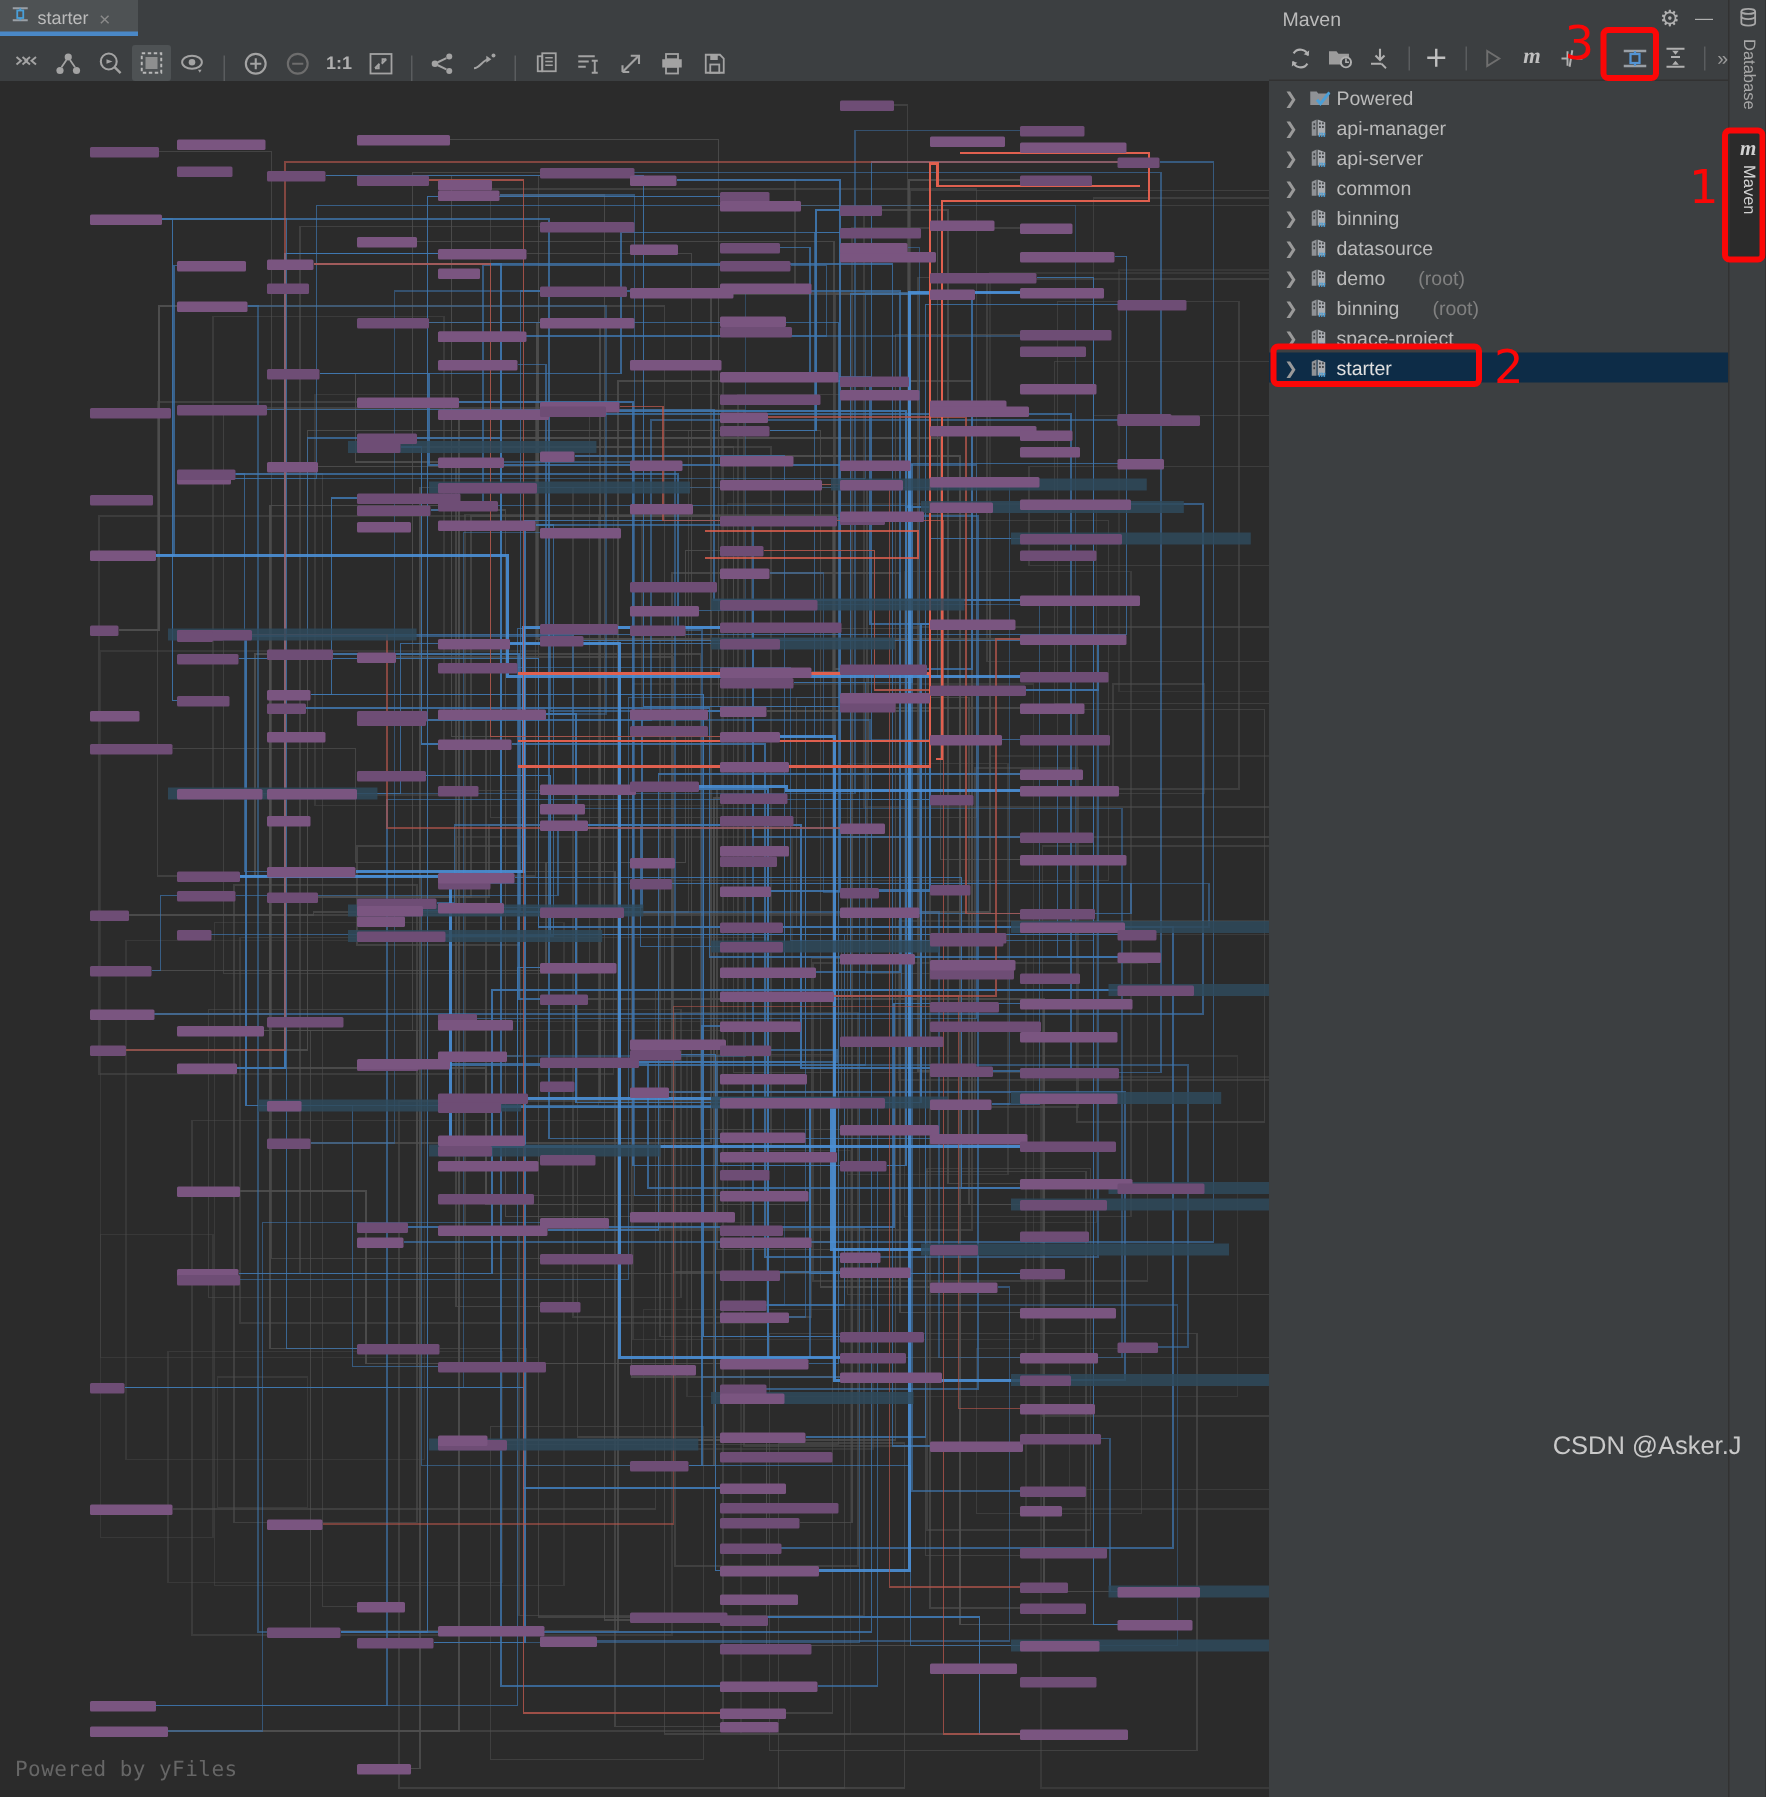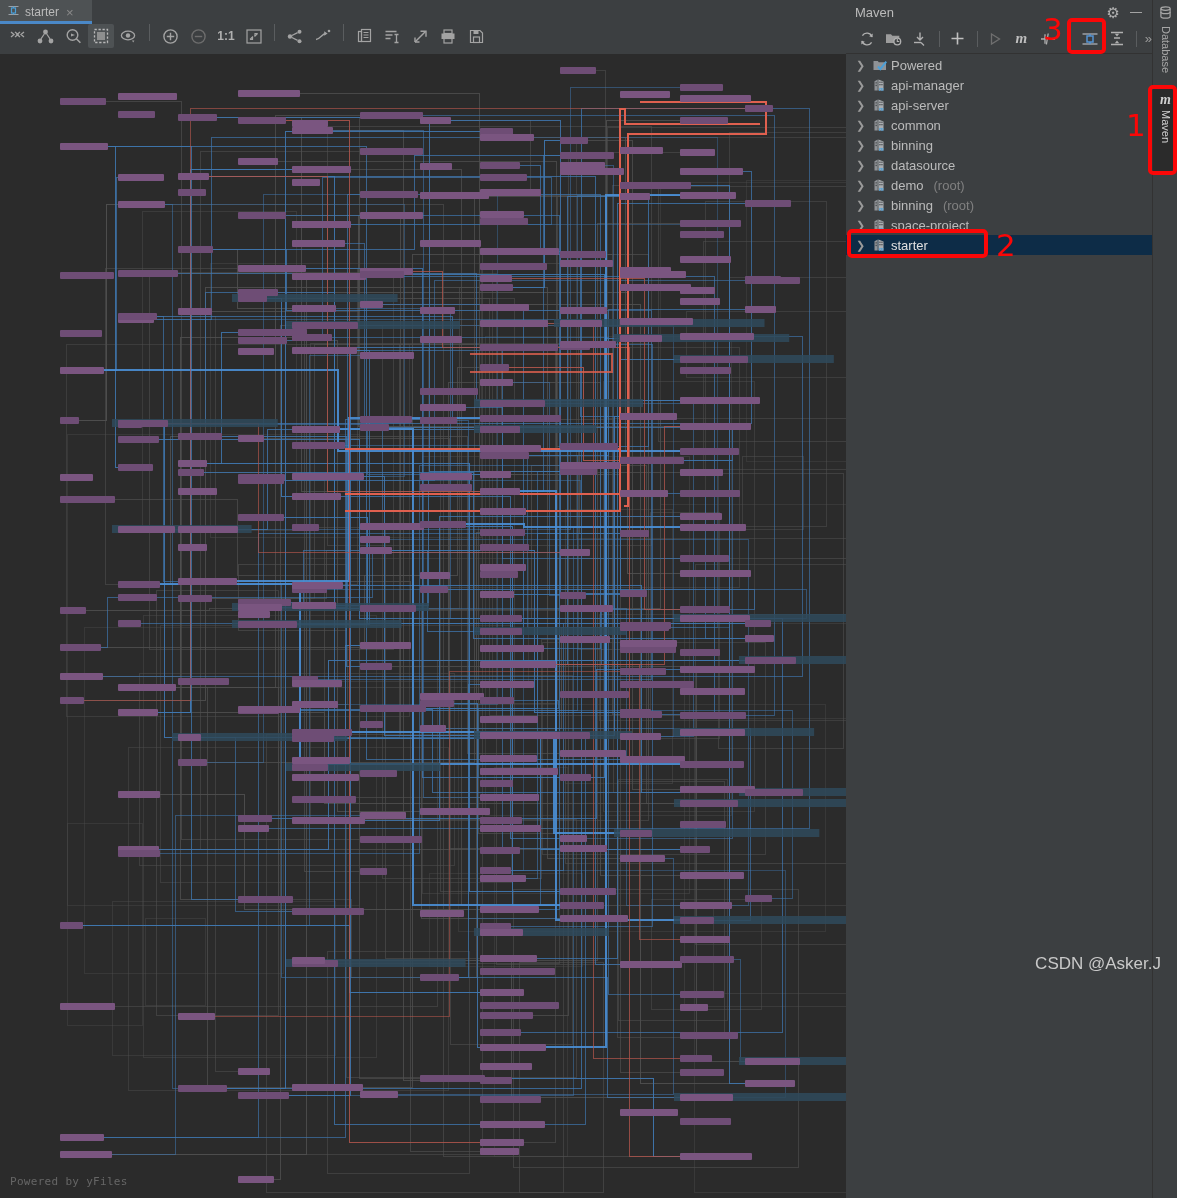--- a/index.html
+++ b/index.html
@@ -14,31 +14,31 @@
   
   #tabstrip{position:absolute;left:0;top:0;width:846px;height:24px;background:#3c3f41;}
   #tab{position:absolute;left:0;top:0;height:24px;width:92px;background:#4e5254;
        display:flex;align-items:center;gap:5px;padding:0 7px;box-sizing:border-box;}
   #tab .tablabel{color:#bbbbbb;font-size:12px;white-space:nowrap;}
   #tab .tabclose{color:#8a8a8a;font-size:13px;line-height:1;margin-left:2px;}
   #tabunderline{position:absolute;left:0;top:21px;width:92px;height:3px;background:#4a88c7;}
 
   
   #etoolbar{position:absolute;left:0;top:24px;width:846px;height:30px;background:#3c3f41;
-            display:flex;align-items:flex-start;padding-left:3px;box-sizing:border-box;}
+            display:flex;align-items:flex-end;padding-left:3px;box-sizing:border-box;}
   #etoolbar .tb{width:26px;height:24px;display:flex;align-items:center;justify-content:center;
                 margin:0 1px;border-radius:2px;}
   #etoolbar .tb.sel{background:#4e5254;}
   #etoolbar .sep{width:1px;height:17px;background:#5a5d5f;margin:0 6px;}
   #etoolbar svg{display:block;}
 
   
   #canvas{position:absolute;left:0;top:54px;width:846px;height:1144px;background:#2b2b2b;overflow:hidden;}
   #canvas svg{position:absolute;left:0;top:0;}
-  #yfiles{position:absolute;left:10px;bottom:10px;color:#666666;font-size:11px;
+  #yfiles{position:absolute;left:10px;bottom:10px;color:#666666;font-size:14px;
           font-family:"DejaVu Sans Mono","Liberation Mono",monospace;letter-spacing:.3px;}
 
   
   #maven{position:absolute;left:846px;top:0;width:306px;height:1198px;background:#3c3f41;}
   #mavenhdr{position:absolute;left:0;top:0;width:306px;height:24px;display:flex;align-items:center;}
   #mavenhdr .title{color:#bbbbbb;font-size:13px;margin-left:9px;}
   #mavenhdr .hdrbtns{margin-left:auto;display:flex;align-items:center;gap:10px;margin-right:10px;}
 
   #mtoolbar{position:absolute;left:0;top:24px;width:306px;height:30px;
             display:flex;align-items:center;padding-left:9px;box-sizing:border-box;
@@ -47,21 +47,21 @@
   #mtoolbar .sep{width:1px;height:16px;background:#5a5d5f;margin:0 5px;}
   #mtoolbar .more{color:#9a9a9a;font-size:13px;margin-left:3px;}
 
   #mtree{position:absolute;left:0;top:55px;width:306px;bottom:0;}
   .trow{height:20px;display:flex;align-items:center;padding-left:10px;box-sizing:border-box;position:relative;}
   .trow.selected{background:#0d2c47;}
   .trow .arrow{width:17px;color:#9a9a9a;font-size:11px;flex:0 0 17px;}
   .trow .ticon{width:18px;flex:0 0 18px;display:flex;align-items:center;}
   .trow .tlabel{color:#bbbbbb;font-size:13px;white-space:nowrap;}
   .trow.selected .tlabel{color:#e0e0e0;}
-  .trow .troot{color:#808080;font-size:13px;margin-left:10px;}
+  .trow .troot{color:#808080;font-size:13px;margin-left:22px;}
 
   
   #stripe{position:absolute;left:1152px;top:0;width:25px;height:1198px;background:#3c3f41;
           border-left:1px solid #323232;}
   .stripebtn{position:absolute;left:0;width:25px;display:flex;flex-direction:column;
              align-items:center;justify-content:flex-start;gap:3px;padding-top:5px;box-sizing:border-box;}
   .stripebtn .slabel{color:#a7a7a7;font-size:11px;writing-mode:vertical-rl;white-space:nowrap;}
   #stripe-db{top:0;height:86px;}
   #stripe-maven{top:88px;height:84px;background:#2b2b2b;}
   #stripe-maven .slabel{color:#d0d0d0;}

